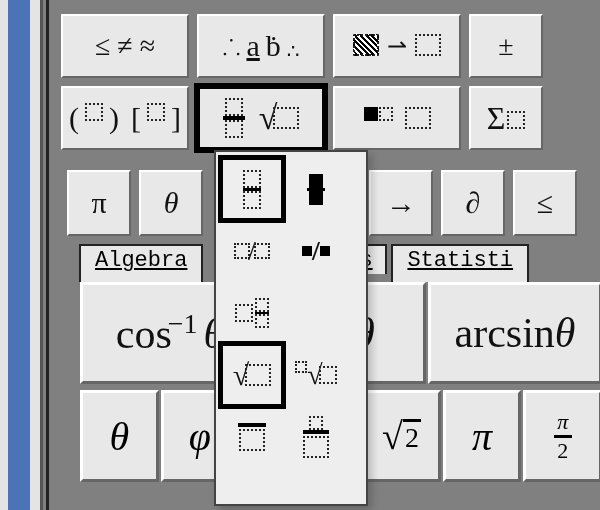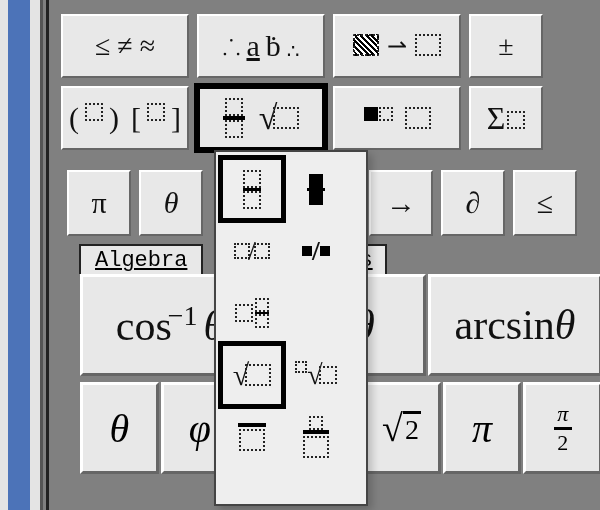--- a/index.html
+++ b/index.html
@@ -7,21 +7,21 @@
   .window{position:absolute;left:0;top:0;width:40px;height:510px;background:#e4e4e4;border-right:3px solid #555}
   .scrollbar{position:absolute;left:8px;top:0;width:22px;height:510px;background:#4c73b8}
   .palette{position:absolute;left:46px;top:0;width:554px;height:510px;background:#808080;border-left:3px solid #222}
   .grid{display:flex;flex-wrap:wrap;padding:10px 0 0 8px}
   .btn{position:relative;width:124px;height:60px;margin:4px 4px;background:#e8e8e8;border:2px solid #222;border-top-color:#fff;border-left-color:#fff;border-right-color:#666;border-bottom-color:#666;display:flex;align-items:center;justify-content:space-around;font-size:28px;color:#111;line-height:1}
   .btn.sel{outline:6px solid #000;outline-offset:-3px;z-index:3}
   
   .row3{padding-left:14px}
   .btn3{width:60px;height:62px;margin:6px 4px;font-size:30px;font-weight:normal}
   .tabs{display:flex;padding:2px 0 0 30px}
-  .tab{background:#e8e8e8;border:2px solid #222;border-bottom:none;padding:2px 14px 0;font-family:"Courier New",monospace;font-size:22px;text-decoration:underline;margin-right:4px;height:26px}
+  .tab{background:#e8e8e8;border:2px solid #222;border-bottom:none;padding:2px 14px 8px;font-family:"Courier New",monospace;font-size:22px;text-decoration:underline;margin-right:4px;height:26px}
   .bigrow{display:flex;padding:0 0 0 30px}
   .bigbtn{height:96px;width:176px;border:3px solid #222;border-top-color:#fff;border-left-color:#fff;border-right-color:#666;border-bottom-color:#666;background:#e8e8e8;margin:0 1px;display:flex;align-items:center;justify-content:center;font-size:42px;font-style:italic;color:#111;position:relative}
   .bigbtn .sup{font-size:28px;vertical-align:super;font-style:normal;margin-left:-4px}
   .lastrow{display:flex;padding:6px 0 0 30px}
   .lastbtn{height:86px;width:90px;border:3px solid #222;border-top-color:#fff;border-left-color:#fff;border-right-color:#666;border-bottom-color:#666;background:#e8e8e8;margin:0 1px;display:flex;align-items:center;justify-content:center;font-size:40px;font-style:italic}
   
   .popup{position:absolute;left:214px;top:150px;width:142px;height:340px;background:#eee;border:2px solid #444;box-shadow:4px 4px 8px rgba(0,0,0,.2);z-index:5;display:flex;flex-wrap:wrap;align-content:flex-start;padding:6px 4px}
   .popitem{width:58px;height:58px;margin:2px 3px;display:flex;align-items:center;justify-content:center;font-size:22px;color:#111;position:relative}
   .popitem.sel{outline:5px solid #000}
   
@@ -122,20 +122,21 @@
         </div>
     <div class="btn btn3">
           <span>≤</span>
         </div>
   </div>
 
   <div class="tabs">
     <div class="tab">Algebra</div>
     <div style="width:144px"></div>
     <div class="tab" style="width:20px;padding:2px 6px 0">s</div>
+    <div class="tab">Statisti</div>
   </div>
 
   <div class="bigrow">
     <div class="bigbtn">
       <span style="font-style:normal"><span style="font-style:normal">cos</span><span class="sup">−1</span><span class="ser" style="font-style:italic;margin-left:6px">θ</span></span>
     </div>
     <div class="bigbtn" style="width:160px">
       <span><span class="sup" style="margin-left:0">−1</span> <span class="ser" style="font-style:italic;font-size:44px">θ</span></span>
     </div>
     <div class="bigbtn" style="width:170px">

